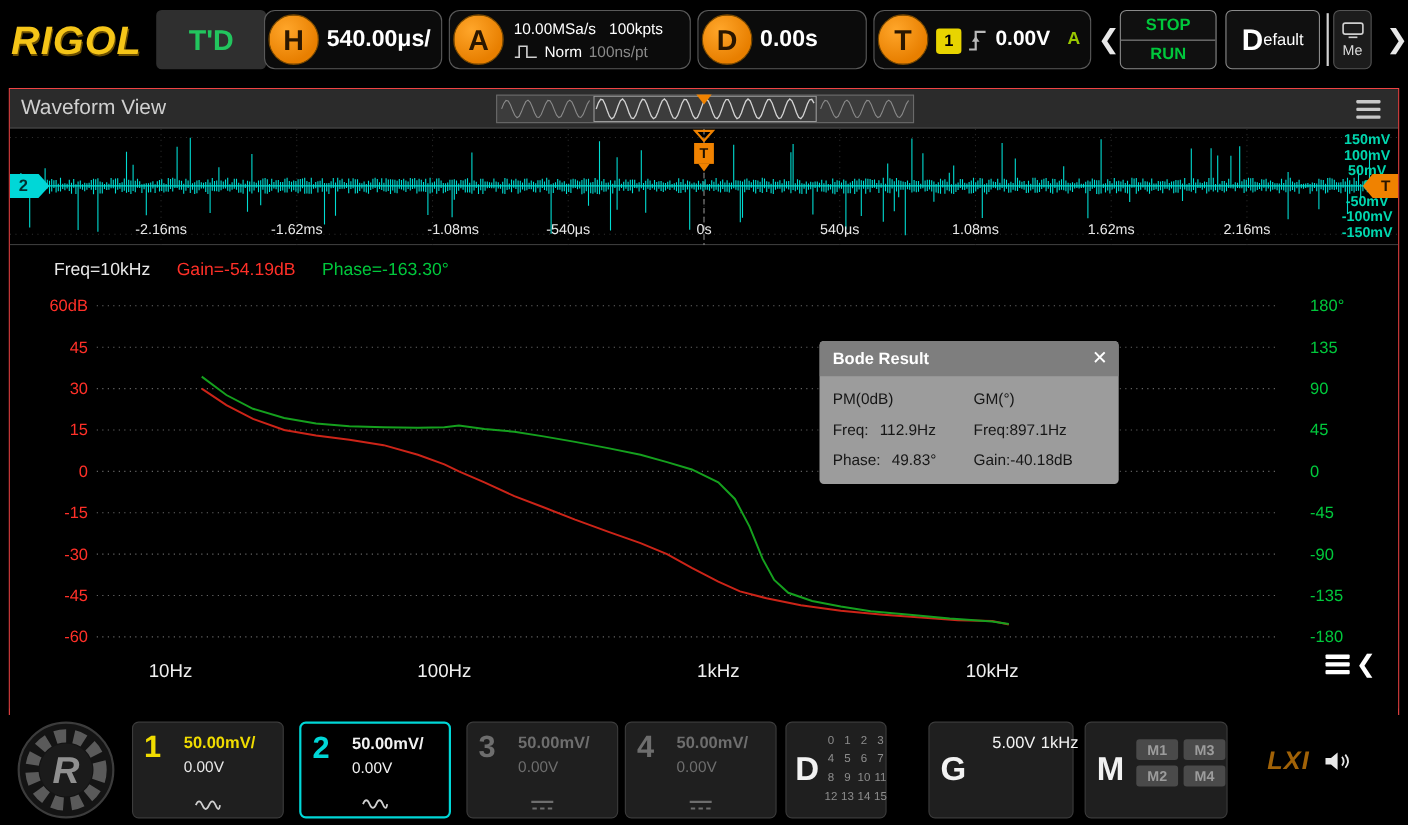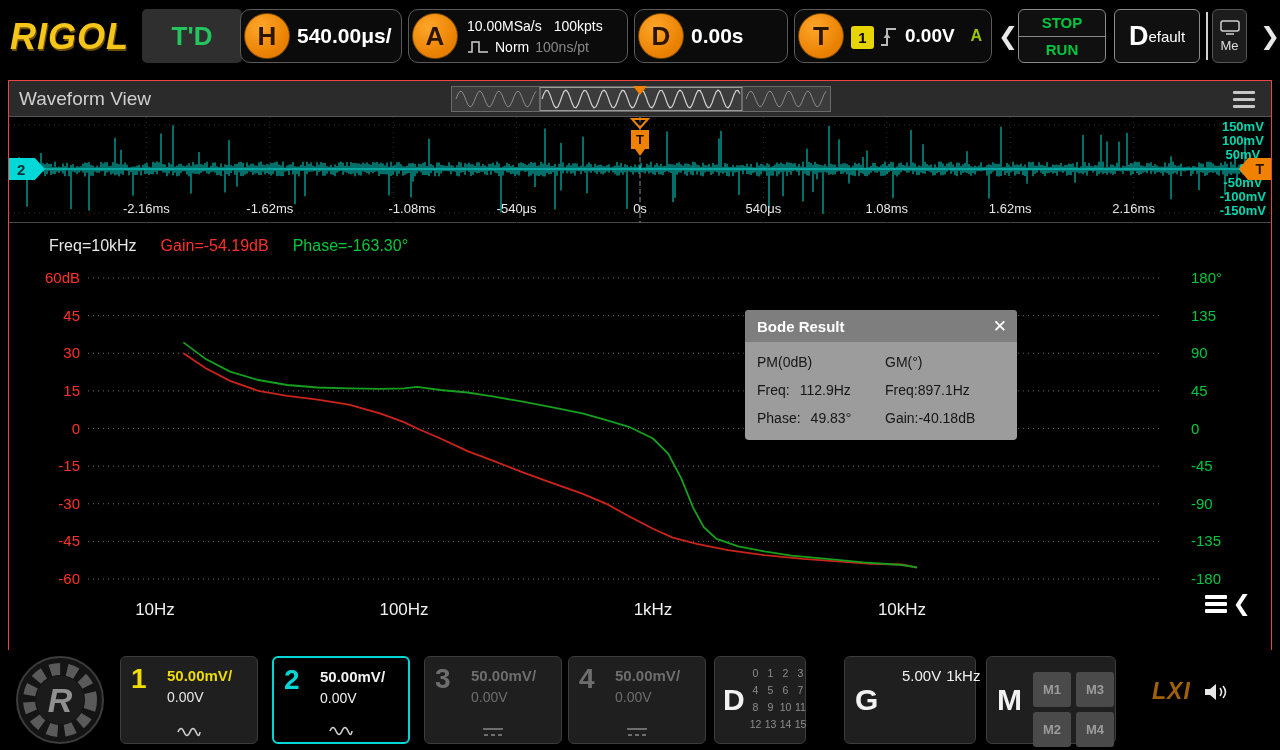--- a/index.html
+++ b/index.html
@@ -105,21 +105,21 @@
   .dpanel .dlabel{position:absolute;left:8px;top:26px;font-size:30px;font-weight:bold;color:#f2f2f2}
   #digital-grid{position:absolute;left:34px;top:10px;display:grid;grid-template-columns:repeat(4,13px);
     column-gap:2px;row-gap:5px;font-size:10.5px;color:#8d8d8d;text-align:center}
   .gpanel{left:844px;width:132px}
   .gpanel .glabel{position:absolute;left:10px;top:26px;font-size:30px;font-weight:bold;color:#f2f2f2}
   .gpanel .gcol{position:absolute;left:52px;top:10px;width:70px;display:flex;align-items:center;gap:5px}
   .gpanel .gv{font-size:15px;color:#f2f2f2}
   .mpanel{left:986px;width:130px}
   .mpanel .mlabel{position:absolute;left:10px;top:26px;font-size:30px;font-weight:bold;color:#f2f2f2}
   .mgrid{position:absolute;left:46px;top:15px;display:grid;grid-template-columns:38px 38px;gap:5px}
-  .mbtn{height:35px;background:#4a4a4a;border-radius:3px;color:#9c9c9c;font-size:13px;font-weight:bold;
+  .mbtn{height:19px;background:#4a4a4a;border-radius:3px;color:#9c9c9c;font-size:13px;font-weight:bold;
     display:flex;align-items:center;justify-content:center;cursor:pointer}
   .lxi-wrap{position:absolute;left:1152px;top:28px;display:flex;align-items:center;gap:12px}
   .lxi-txt{font-size:23px;font-weight:bold;font-style:italic;color:#a16207;letter-spacing:1px}
 </style>
 </head>
 <body>
 
 <div class="topbar">
   <div class="rigol-logo">RIGOL</div>
   <div class="td-box">T'D</div>

